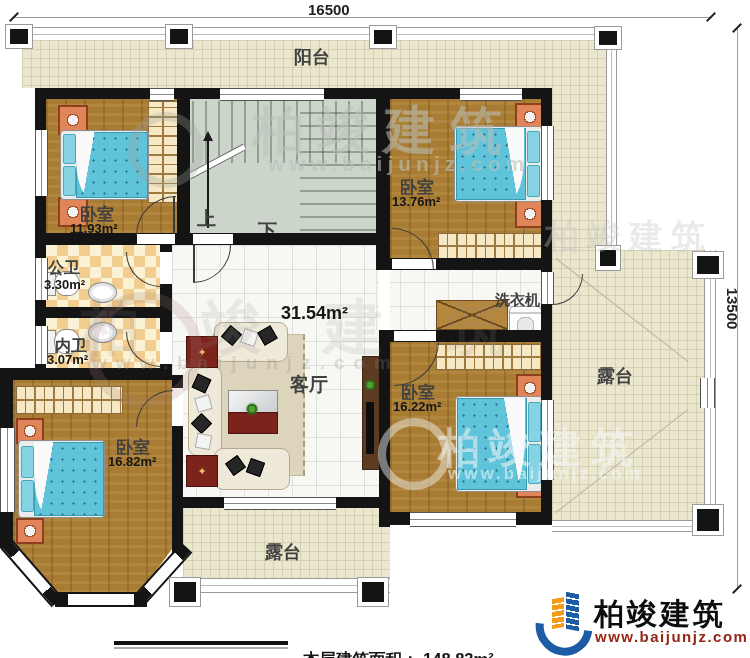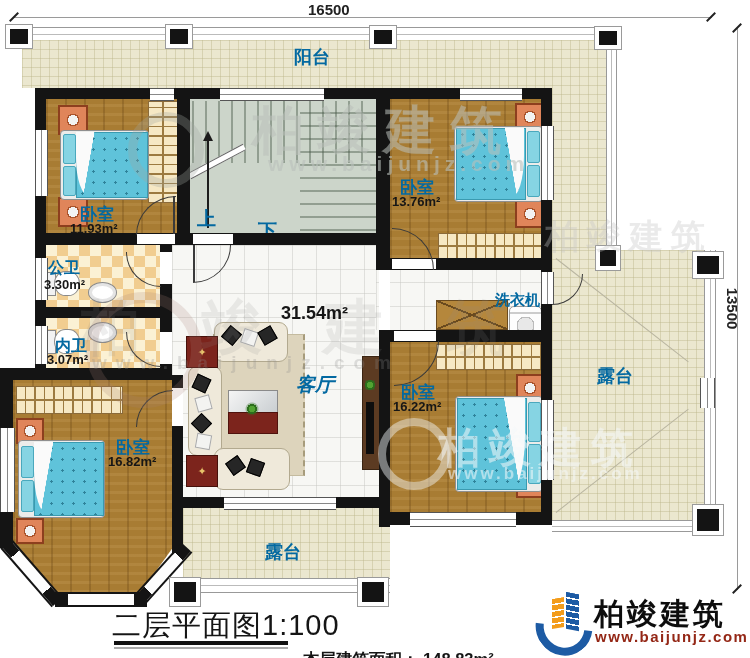--- a/index.html
+++ b/index.html
@@ -76,21 +76,21 @@
       linear-gradient(to top right,transparent calc(50% - 1px),#6a4a1e calc(50% - 1px) calc(50% + 1px),transparent calc(50% + 1px)),
       linear-gradient(to bottom right,transparent calc(50% - 1px),#6a4a1e calc(50% - 1px) calc(50% + 1px),transparent calc(50% + 1px));}
   
   .arc{border:0 solid #3a3a3a;background:transparent;}
   .arc-tl{border-top:1.5px solid #3a3a3a;border-left:1.5px solid #3a3a3a;border-top-left-radius:100% 100%;}
   .arc-tr{border-top:1.5px solid #3a3a3a;border-right:1.5px solid #3a3a3a;border-top-right-radius:100% 100%;}
   .arc-bl{border-bottom:1.5px solid #3a3a3a;border-left:1.5px solid #3a3a3a;border-bottom-left-radius:100% 100%;}
   .arc-br{border-bottom:1.5px solid #3a3a3a;border-right:1.5px solid #3a3a3a;border-bottom-right-radius:100% 100%;}
   .leaf{background:#3a3a3a;}
   
-  .rlabel{font-weight:bold;color:#0369a1;white-space:nowrap;}
+  .rlabel{font-weight:bold;color:#404040;white-space:nowrap;}
   .alabel{font-weight:bold;color:#161616;white-space:nowrap;}
   .dim{font-weight:bold;color:#222;font-size:15px;white-space:nowrap;}
   .dimline{background:#9a9a9a;}
   .tick{background:#222;width:12px;height:2px;transform:rotate(-45deg);}
   .landing{background:#cfd8cd;border:1.5px solid #8f9c8e;border-radius:6px;
       display:flex;align-items:center;justify-content:center;}
   .arrow-line{background:#1c1c1c;}
   .arrow-head{width:0;height:0;border-left:5px solid transparent;border-right:5px solid transparent;
       border-bottom:10px solid #1c1c1c;}
   .breakline{background:#fff;border-top:1.5px solid #666;border-bottom:1.5px solid #666;}
@@ -313,30 +313,29 @@
   <div class="abs rlabel" style="left:294px;top:45px;font-size:18px;">阳台</div>
   <div class="abs rlabel" style="left:80px;top:203px;font-size:17px;">卧室</div>
   <div class="abs alabel" style="left:70px;top:221px;font-size:13px;">11.93m²</div>
   <div class="abs rlabel" style="left:400px;top:176px;font-size:17px;">卧室</div>
   <div class="abs alabel" style="left:392px;top:194px;font-size:13px;">13.76m²</div>
   <div class="abs rlabel" style="left:48px;top:258px;font-size:16px;">公卫</div>
   <div class="abs alabel" style="left:44px;top:277px;font-size:13px;">3.30m²</div>
   <div class="abs rlabel" style="left:55px;top:336px;font-size:16px;">内卫</div>
   <div class="abs alabel" style="left:47px;top:352px;font-size:13px;">3.07m²</div>
   <div class="abs alabel" style="left:281px;top:303px;font-size:18px;">31.54m²</div>
-  <div class="abs rlabel" style="left:296px;top:372px;font-size:19px;font-style:italic;">客厅</div>
+  <div class="abs rlabel" style="left:290px;top:372px;font-size:19px;">客厅</div>
   <div class="abs rlabel" style="left:401px;top:381px;font-size:17px;">卧室</div>
   <div class="abs alabel" style="left:393px;top:399px;font-size:13px;">16.22m²</div>
   <div class="abs rlabel" style="left:116px;top:436px;font-size:17px;">卧室</div>
   <div class="abs alabel" style="left:108px;top:454px;font-size:13px;">16.82m²</div>
   <div class="abs rlabel" style="left:597px;top:364px;font-size:18px;">露台</div>
   <div class="abs rlabel" style="left:265px;top:540px;font-size:18px;">露台</div>
   <div class="abs rlabel" style="left:495px;top:291px;font-size:15px;">洗衣机</div>
 
-  <div class="abs f-title" style="left:112px;top:606px;">二层平面图1:100</div>
   <div class="abs" style="left:114px;top:641px;width:174px;height:4px;background:#111;"></div>
   <div class="abs" style="left:114px;top:647px;width:174px;height:2px;background:#aaa;"></div>
   <div class="abs f-note" style="left:303px;top:632px;margin-top:17px;">本层建筑面积： 148.83m²</div>
   <div class="abs" style="left:536px;top:588px;width:56px;height:62px;">
     <div class="abs lg-swoosh" style="left:0px;top:10px;"></div>
     <div class="abs lg-b1" style="left:16px;top:10px;width:12px;height:30px;"></div>
     <div class="abs lg-b2" style="left:30px;top:5px;width:13px;height:37px;"></div>
   </div>
   <div class="abs logo-cn" style="left:594px;top:594px;">柏竣建筑</div>
   <div class="abs logo-url" style="left:595px;top:628px;">www.baijunjz.com</div>

